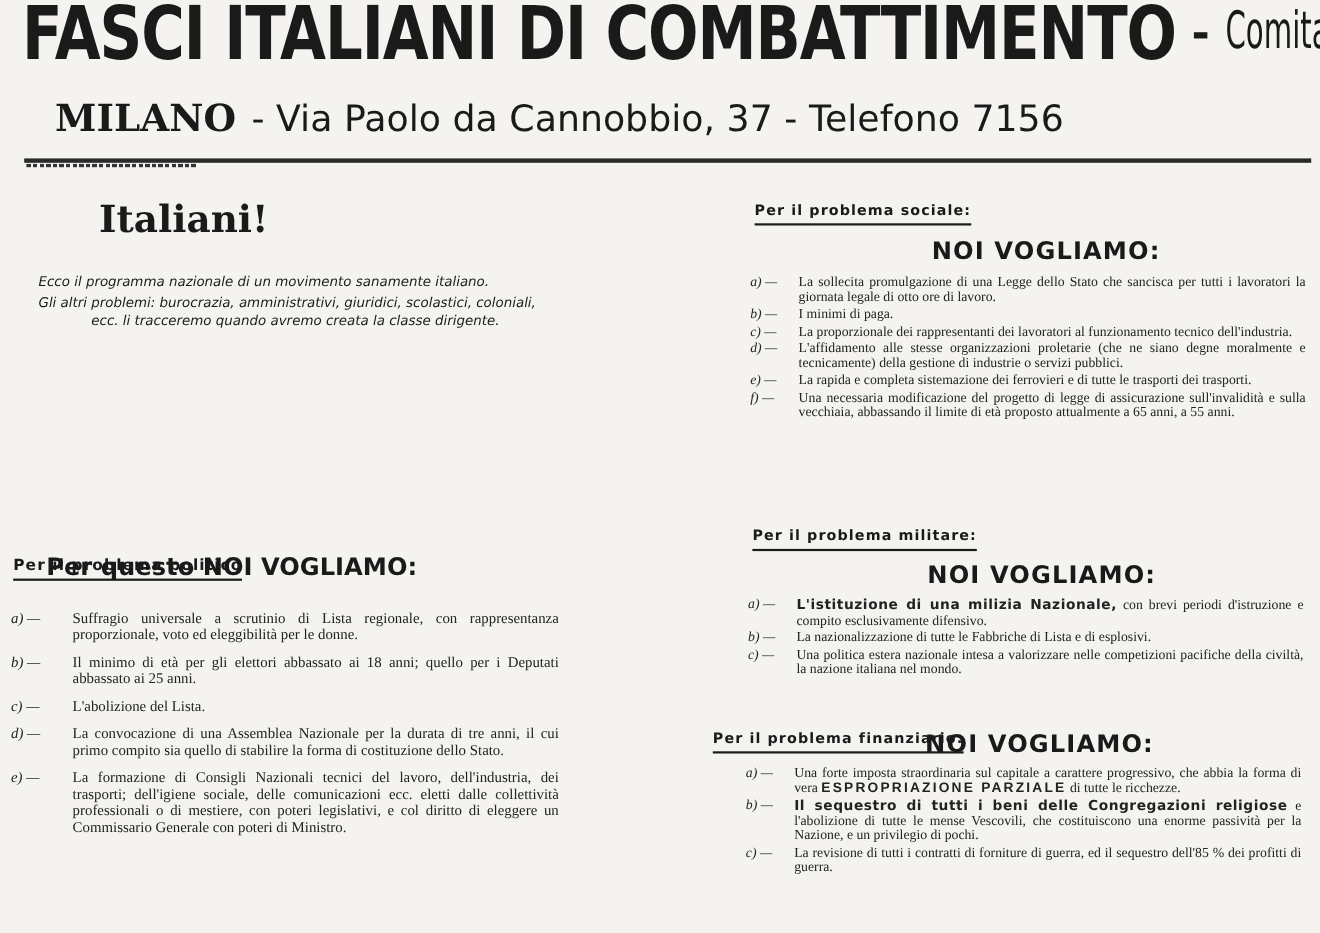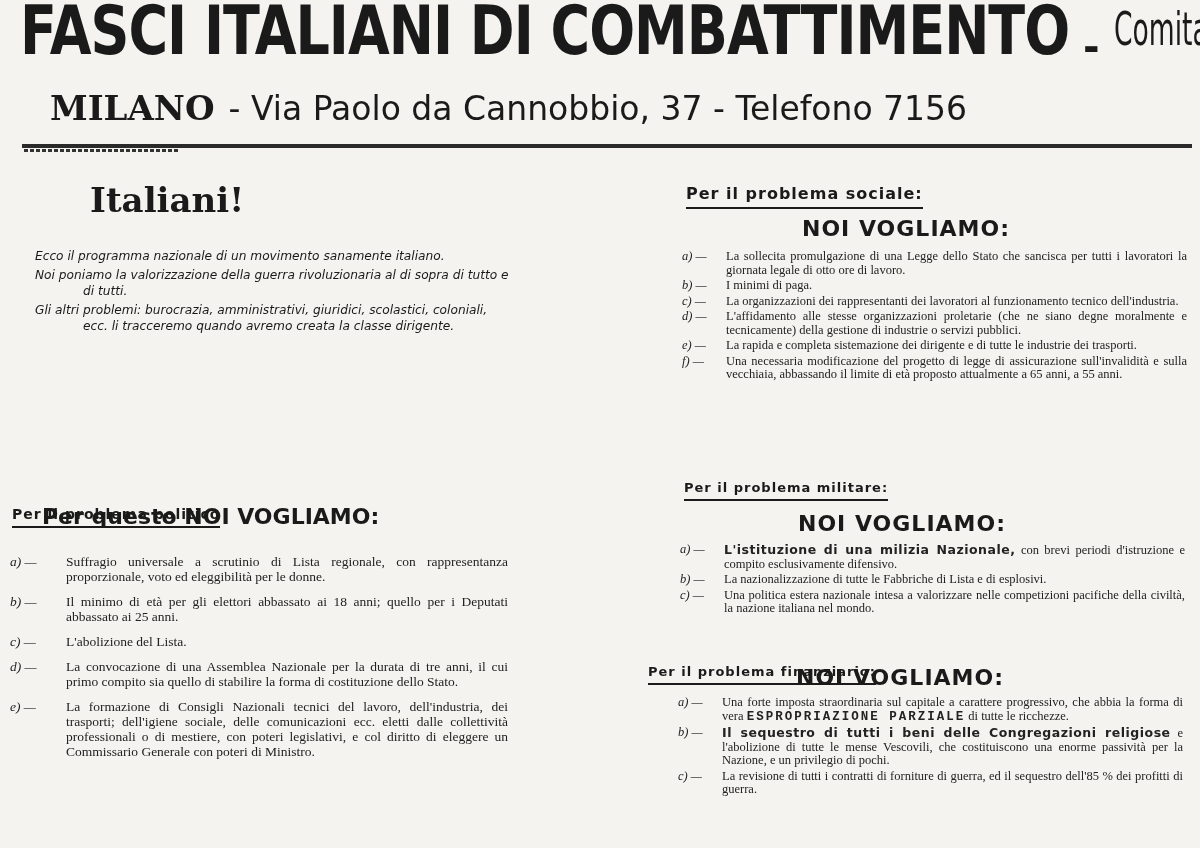--- a/index.html
+++ b/index.html
@@ -8,21 +8,21 @@
       background: #f4f3f0;
       color: #1a1a1a;
       font-family: "Liberation Serif", serif;
       position: relative;
     }
     .page { position: absolute; inset: 0; }
 
     
     .masthead-title {
       position: absolute; left: 20px; top: 8px; width: 1175px;
-      display: flex; align-items: flex-end; white-space: nowrap;
+      display: flex; align-items: flex-start; white-space: nowrap;
     }
     .masthead-main {
       font-family: "DejaVu Sans", sans-serif;
       font-weight: 900; font-size: 54px; letter-spacing: -1px;
       transform: scaleY(1.25); transform-origin: bottom left;
       line-height: 62px;
     }
     .masthead-sep {
       font-family: "DejaVu Sans", sans-serif; font-weight: 900;
       font-size: 40px; margin: 0 14px;
@@ -79,24 +79,24 @@
       font-size: 13.5px; line-height: 15px; color: #222;
     }
     .item { display: flex; margin-bottom: 10px; }
     .item .mark { width: 56px; flex: none; font-style: italic; white-space: nowrap; }
     .item .txt { flex: 1; text-align: justify; }
     .items.tight .item { margin-bottom: 2px; }
     .items.tight .item .mark { width: 44px; }
 
     .noi {
       position: absolute; font-family: "DejaVu Sans", sans-serif;
-      font-weight: bold; font-size: 22px; letter-spacing: 1px;
+      font-weight: bold; font-size: 22px; letter-spacing: 1px; margin-left: 45px;
     }
     b.strong { font-family: "DejaVu Sans", sans-serif; font-weight: bold; letter-spacing: 0.5px; }
-    b.caps { font-family: Liberation Mono, monospace; font-weight: bold; letter-spacing: 2px; }
+    b.caps { font-family: Liberation Sans, sans-serif; font-weight: bold; letter-spacing: 2px; }
   </style>
 </head>
 <body>
 
 <div class="page">
 
   <div class="masthead-title">
     <span class="masthead-main">FASCI ITALIANI DI COMBATTIMENTO</span>
     <span class="masthead-sep">-</span>
     <span class="masthead-sub">Comitato Centrale</span>
@@ -105,21 +105,20 @@
     <span class="address-city">MILANO</span>
     <span class="address-rest">- Via Paolo da Cannobbio, 37 - Telefono 7156</span>
   </div>
   <div class="rule"></div>
   <div class="rule-small"></div>
 
   <div class="left">
     <div class="exclaim">Italiani!</div>
     <div class="intro">
       <p class="first">Ecco il programma nazionale di un movimento sanamente italiano.</p>
-      <p>Noi poniamo la valorizzazione della guerra rivoluzionaria al di sopra di tutto e di tutti.</p>
       <p>Gli altri problemi: burocrazia, amministrativi, giuridici, scolastici, coloniali, ecc. li tracceremo quando avremo creata la classe dirigente.</p>
     </div>
     <div class="pq">Per questo NOI VOGLIAMO:</div>
 
     <div class="section-head" style="left:12px; top:346px;">Per il problema politico</div>
 
     <div class="items" style="left:10px; top:394px; width:498px;">
       <div class="item">
         <span class="mark">a) —</span>
         <span class="txt">Suffragio universale a scrutinio di Lista regionale, con rappresentanza proporzionale, voto ed eleggibilità per le donne.</span>
@@ -136,42 +135,42 @@
         <span class="mark">d) —</span>
         <span class="txt">La convocazione di una Assemblea Nazionale per la durata di tre anni, il cui primo compito sia quello di stabilire la forma di costituzione dello Stato.</span>
       </div>
       <div class="item">
         <span class="mark">e) —</span>
         <span class="txt">La formazione di Consigli Nazionali tecnici del lavoro, dell'industria, dei trasporti; dell'igiene sociale, delle comunicazioni ecc. eletti dalle collettività professionali o di mestiere, con poteri legislativi, e col diritto di eleggere un Commissario Generale con poteri di Ministro.</span>
       </div>
     </div>
   </div>
 
-  <div class="section-head" style="left:686px; top:184px; font-size:16px;text-align:center;">Per il problema sociale:</div>
+  <div class="section-head" style="left:686px; top:184px; font-size:13px;text-align:center;">Per il problema sociale:</div>
   <div class="noi" style="left:802px; top:216px;">NOI VOGLIAMO:</div>
   <div class="items tight" style="left:682px; top:250px; width:505px; font-size:12.5px; line-height:13.5px;">
     <div class="item">
       <span class="mark">a) —</span>
       <span class="txt">La sollecita promulgazione di una Legge dello Stato che sancisca per tutti i lavoratori la giornata legale di otto ore di lavoro.</span>
     </div>
     <div class="item">
       <span class="mark">b) —</span>
       <span class="txt">I minimi di paga.</span>
     </div>
     <div class="item">
       <span class="mark">c) —</span>
-      <span class="txt">La organizzazioni dei rappresentanti dei lavoratori al funzionamento tecnico dell'industria.</span>
+      <span class="txt">La proporzionale dei rappresentanti dei lavoratori al funzionamento tecnico dell'industria.</span>
     </div>
     <div class="item">
       <span class="mark">d) —</span>
       <span class="txt">L'affidamento alle stesse organizzazioni proletarie (che ne siano degne moralmente e tecnicamente) della gestione di industrie o servizi pubblici.</span>
     </div>
     <div class="item">
       <span class="mark">e) —</span>
-      <span class="txt">La rapida e completa sistemazione dei dirigente e di tutte le industrie dei trasporti.</span>
+      <span class="txt">La rapida e completa sistemazione dei ferrovieri e di tutte le trasporti dei trasporti.</span>
     </div>
     <div class="item">
       <span class="mark">f) —</span>
       <span class="txt">Una necessaria modificazione del progetto di legge di assicurazione sull'invalidità e sulla vecchiaia, abbassando il limite di età proposto attualmente a 65 anni, a 55 anni.</span>
     </div>
   </div>
 
   <div class="section-head" style="left:684px; top:480px; font-size:13px;">Per il problema militare:</div>
   <div class="noi" style="left:798px; top:511px;">NOI VOGLIAMO:</div>
   <div class="items tight" style="left:680px; top:543px; width:505px; font-size:12.5px; line-height:13.5px;">

